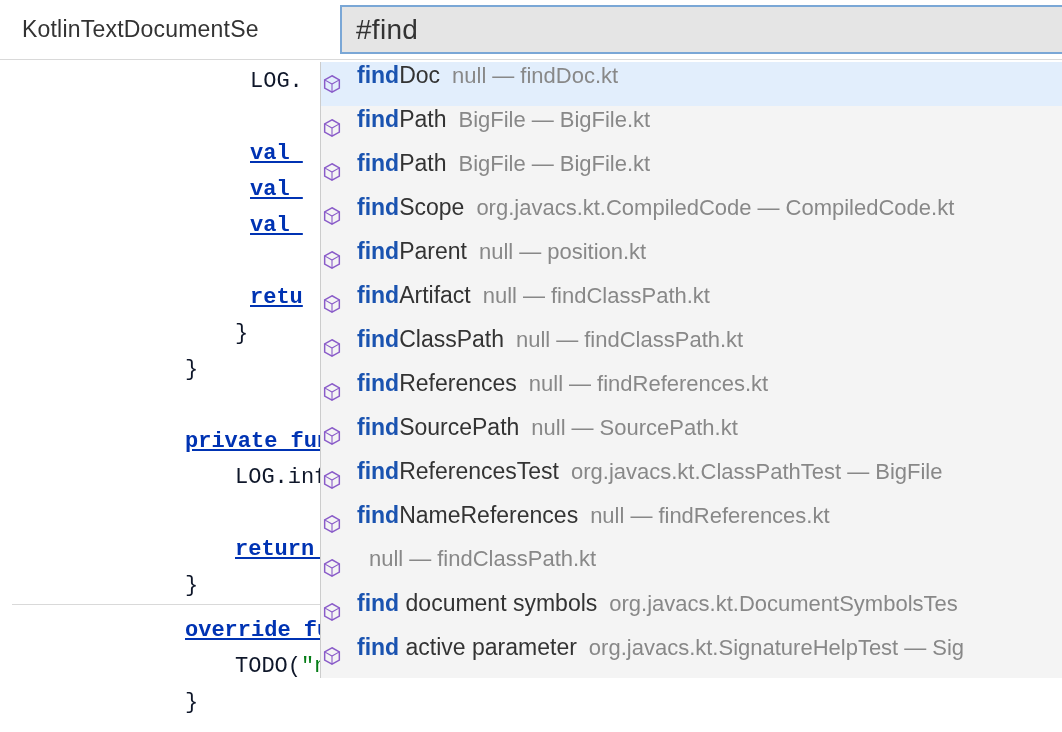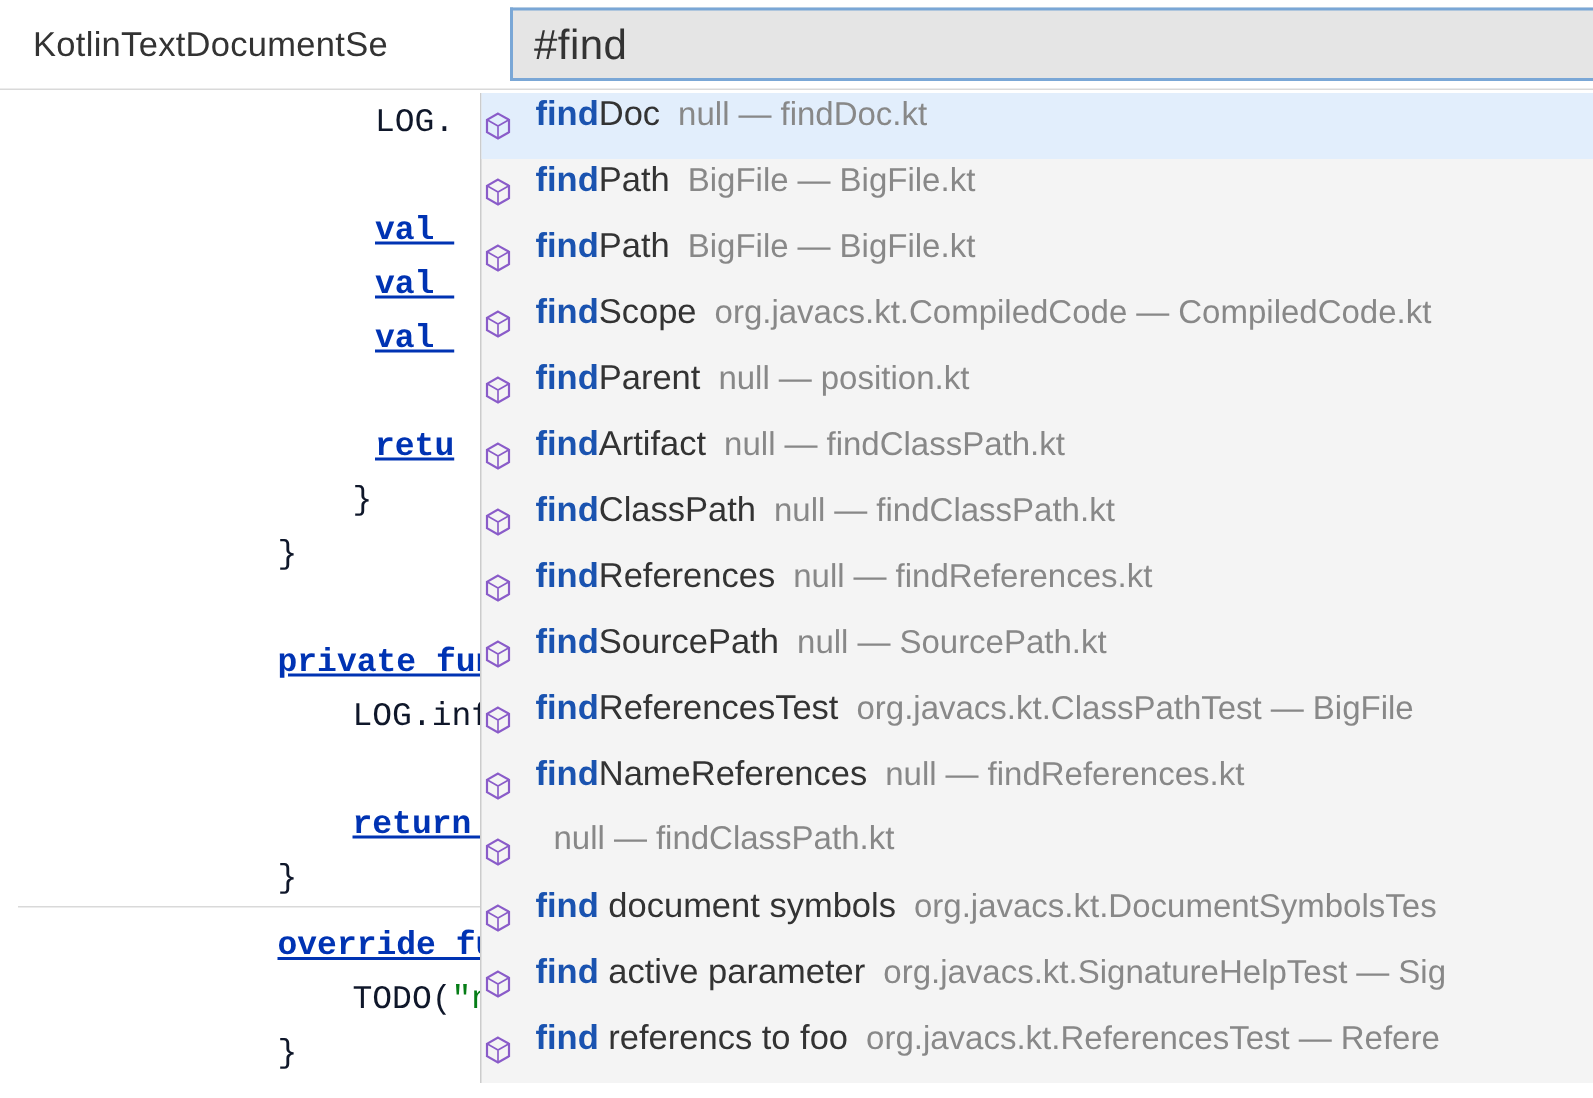--- a/index.html
+++ b/index.html
@@ -246,21 +246,13 @@
       <span class="item-meta">org.javacs.kt.DocumentSymbolsTes</span>
     </div>
     <div class="dropdown-item">
       <span class="item-icon"><svg viewBox="0 0 24 24" width="22" height="22">
   <path fill="none" stroke="#8a5cc9" stroke-width="1.6" d="M12 3 L20 7.5 L20 16.5 L12 21 L4 16.5 L4 7.5 Z"></path>
   <path fill="none" stroke="#8a5cc9" stroke-width="1.2" d="M4 7.5 L12 12 L20 7.5 M12 12 L12 21"></path>
 </svg></span>
       <span class="item-name"><span class="match">find</span><span> active parameter</span></span>
       <span class="item-meta"><span>org.javacs.kt.SignatureHelpTest</span><span class="dash">—</span><span>Sig</span></span>
     </div>
-    <div class="dropdown-item">
-      <span class="item-icon"><svg viewBox="0 0 24 24" width="22" height="22">
-  <path fill="none" stroke="#8a5cc9" stroke-width="1.6" d="M12 3 L20 7.5 L20 16.5 L12 21 L4 16.5 L4 7.5 Z"></path>
-  <path fill="none" stroke="#8a5cc9" stroke-width="1.2" d="M4 7.5 L12 12 L20 7.5 M12 12 L12 21"></path>
-</svg></span>
-      <span class="item-name"><span class="match">find</span><span> referencs to foo</span></span>
-      <span class="item-meta"><span>org.javacs.kt.ReferencesTest</span><span class="dash">—</span><span>Refere</span></span>
-    </div>
   </div>
 
 </body></html>

